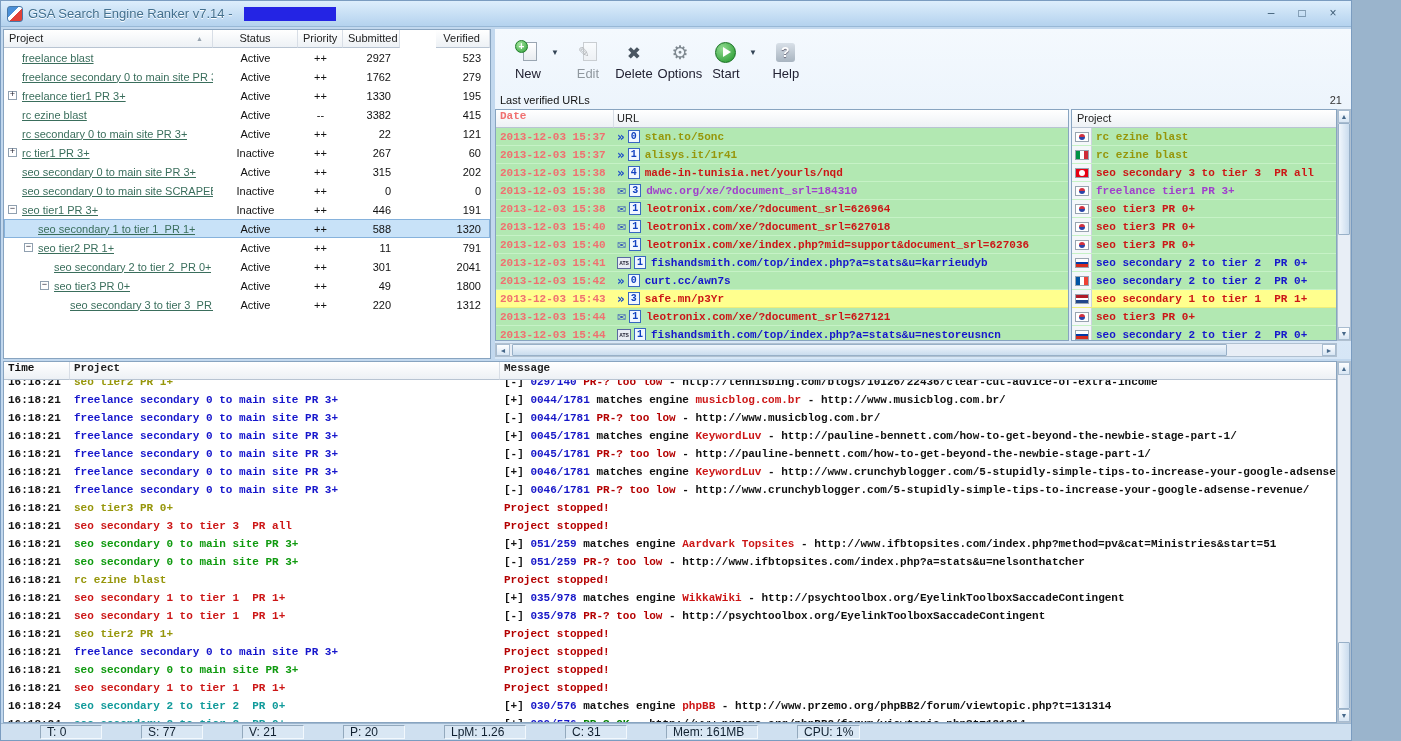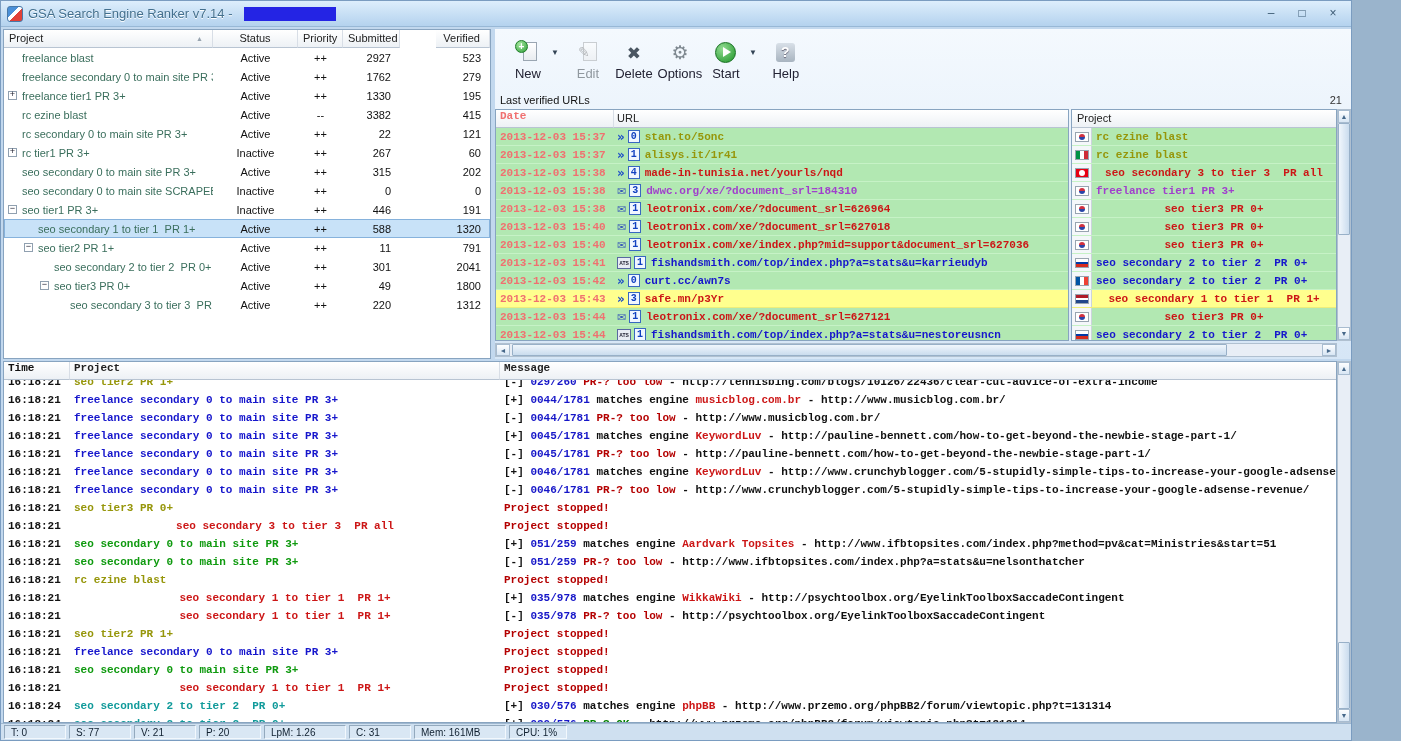--- a/index.html
+++ b/index.html
@@ -30,21 +30,21 @@
   .tc{overflow:hidden;white-space:pre;}
   .tc-name{flex:1;display:flex;align-items:center;min-width:0;}
   .tc-status{width:85px;flex:none;text-align:center;}
   .tc-priority{width:45px;flex:none;text-align:center;}
   .tc-submitted{width:57px;flex:none;text-align:right;padding-right:9px;}
   .tc-verified{width:54px;flex:none;text-align:right;padding-right:9px;margin-left:36px;}
   .hd.tc-name{display:flex;align-items:center;justify-content:space-between;}
   .sort-indicator{font-size:7px;color:#98a4b0;margin-right:4px;}
   .exp{flex:none;width:9px;height:9px;border:1px solid #90a0b0;background:#fff;font:9px/7px "Liberation Mono",monospace;text-align:center;color:#223;margin-right:5px;display:inline-block;}
   .exp.none{visibility:hidden;}
-  .tree-label{color:#3a6e5c;white-space:pre;overflow:hidden;}
+  .tree-label{color:#3a6e5c;white-space:pre;overflow:hidden;text-decoration:underline;}
 
   
   .right-top{flex:1;display:flex;flex-direction:column;min-width:0;background:linear-gradient(#f4f9fe,#d6e6f6);}
   .toolbar{height:62px;flex:none;display:flex;align-items:center;padding-left:10px;}
   .tb-btn{width:46px;height:56px;display:flex;flex-direction:column;align-items:center;justify-content:center;gap:3px;border-radius:3px;}
   .tb-label{font-size:13px;color:#223;line-height:12px;}
   .tb-btn.disabled .tb-label{color:#90989f;text-align:center;}
   .tb-btn.disabled .tb-icon{opacity:.5;filter:grayscale(.8);}
   .tb-caret{font-size:8px;color:#345;margin:0 6px 16px 0;}
   .tb-icon{width:26px;height:24px;position:relative;display:block;flex:none;}
@@ -113,28 +113,28 @@
   .hd.lc-message{flex:1;border-right:none;}
   .log-body-wrap{flex:1;overflow:hidden;}
   .log-body{margin-top:-7px;}
   .log-row{display:flex;height:18px;align-items:center;}
   .lc{overflow:hidden;white-space:pre;}
   .lc-time{width:66px;flex:none;padding:0 4px;font:700 11px "Liberation Mono",monospace;color:#111;}
   .lc-project{width:430px;flex:none;padding:0 4px;font:700 11px "Liberation Mono",monospace;}
   .lc-message{flex:1;min-width:0;padding:0 4px;font:700 11px "Liberation Mono",monospace;}
 
   
-  .c-olive{color:#96960a;} .c-red{color:#cc1616;text-align:center;} .c-blue{color:#1616cc;}
+  .c-olive{color:#96960a;} .c-red{color:#cc1616;} .c-blue{color:#1616cc;}
   .c-green{color:#0f9a0f;} .c-teal{color:#109a9a;} .c-purple{color:#a040cc;}
   .seg-plain{color:#101010;} .seg-num{color:#1616c8;} .seg-err{color:#b40000;}
   .seg-engine{color:#cc1616;} .seg-ok{color:#008000;}
 
   
   .statusbar{height:17px;flex:none;display:flex;gap:3px;align-items:stretch;background:#cfe0f0;border-top:1px solid #9fb8d0;padding:1px 3px;}
-  .sb-seg{border:1px solid;border-color:#93a9bd #f2f8fd #f2f8fd #93a9bd;background:#d9e7f4;font-size:10px;line-height:13px;color:#102030;padding:0 6px;white-space:nowrap;}
+  .sb-seg{border:1px solid;border-color:#93a9bd #f2f8fd #f2f8fd #93a9bd;background:#d9e7f4;font-size:12px;line-height:13px;color:#102030;padding:0 6px;white-space:nowrap;margin-left:36px;}
   .sb-seg:nth-child(1){min-width:62px;} .sb-seg:nth-child(2){min-width:62px;}
   .sb-seg:nth-child(3){min-width:62px;} .sb-seg:nth-child(4){min-width:62px;}
   .sb-seg:nth-child(5){min-width:82px;} .sb-seg:nth-child(6){min-width:62px;}
   .sb-seg:nth-child(7){min-width:92px;} .sb-seg:nth-child(8){min-width:58px;}
 </style>
 </head>
 <body>
 
 <div class="window">
 
@@ -523,21 +523,21 @@
       <div class="log-header">
         <div class="hd lc-time">Time</div>
         <div class="hd lc-project">Project</div>
         <div class="hd lc-message">Message</div>
       </div>
       <div class="log-body-wrap">
         <div class="log-body">
             <div class="log-row">
               <div class="lc lc-time">16:18:21</div>
               <div class="lc lc-project c-olive">seo tier2 PR 1+</div>
-              <div class="lc lc-message"><span class="seg-plain">[-] </span><span class="seg-num">029/260</span><span class="seg-plain"> </span><span class="seg-err">PR-? too low</span><span class="seg-plain"> - http://tennisbing.com/blogs/10126/22436/clear-cut-advice-of-extra-income</span></div>
+              <div class="lc lc-message"><span class="seg-plain">[-] </span><span class="seg-num">029/140</span><span class="seg-plain"> </span><span class="seg-err">PR-? too low</span><span class="seg-plain"> - http://tennisbing.com/blogs/10126/22436/clear-cut-advice-of-extra-income</span></div>
             </div>
             <div class="log-row">
               <div class="lc lc-time">16:18:21</div>
               <div class="lc lc-project c-blue">freelance secondary 0 to main site PR 3+</div>
               <div class="lc lc-message"><span class="seg-plain">[+] </span><span class="seg-num">0044/1781</span><span class="seg-plain"> matches engine </span><span class="seg-engine">musicblog.com.br</span><span class="seg-plain"> - http://www.musicblog.com.br/</span></div>
             </div>
             <div class="log-row">
               <div class="lc lc-time">16:18:21</div>
               <div class="lc lc-project c-blue">freelance secondary 0 to main site PR 3+</div>
               <div class="lc lc-message"><span class="seg-plain">[-] </span><span class="seg-num">0044/1781</span><span class="seg-plain"> </span><span class="seg-err">PR-? too low</span><span class="seg-plain"> - http://www.musicblog.com.br/</span></div>

